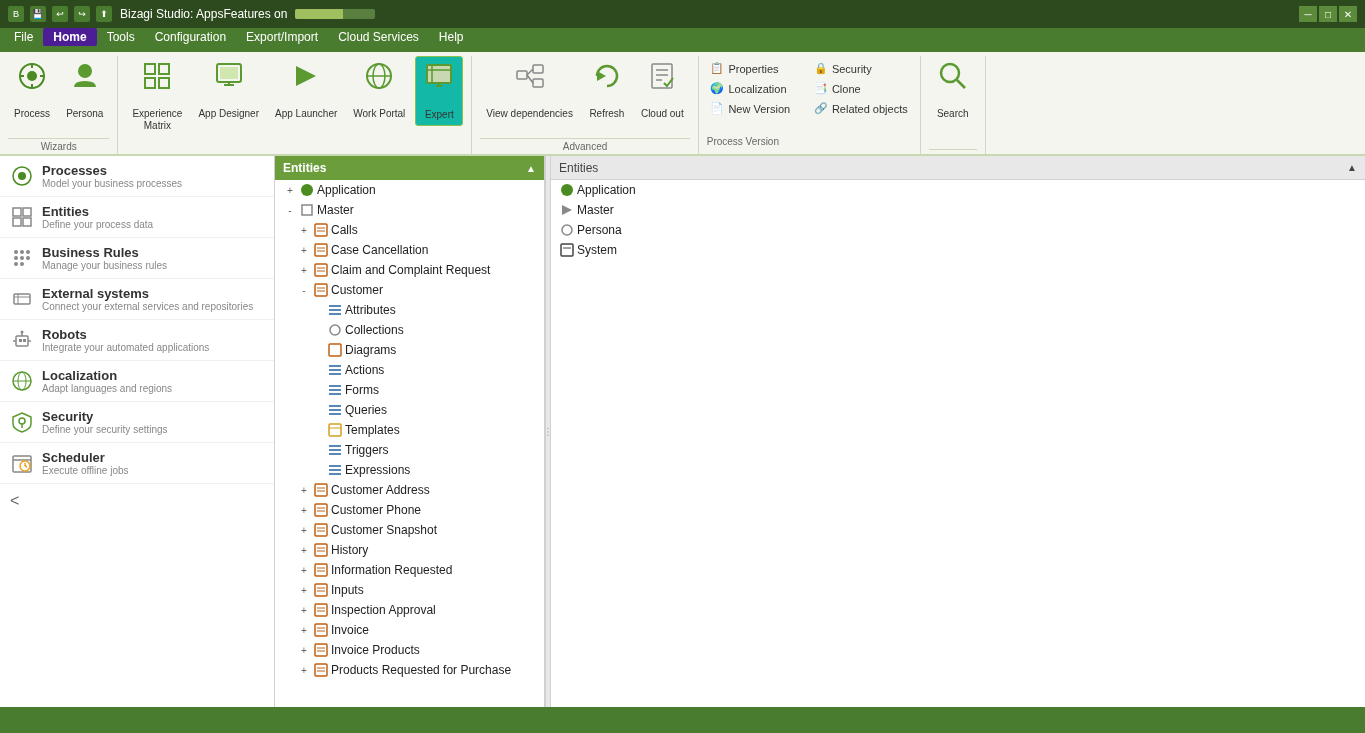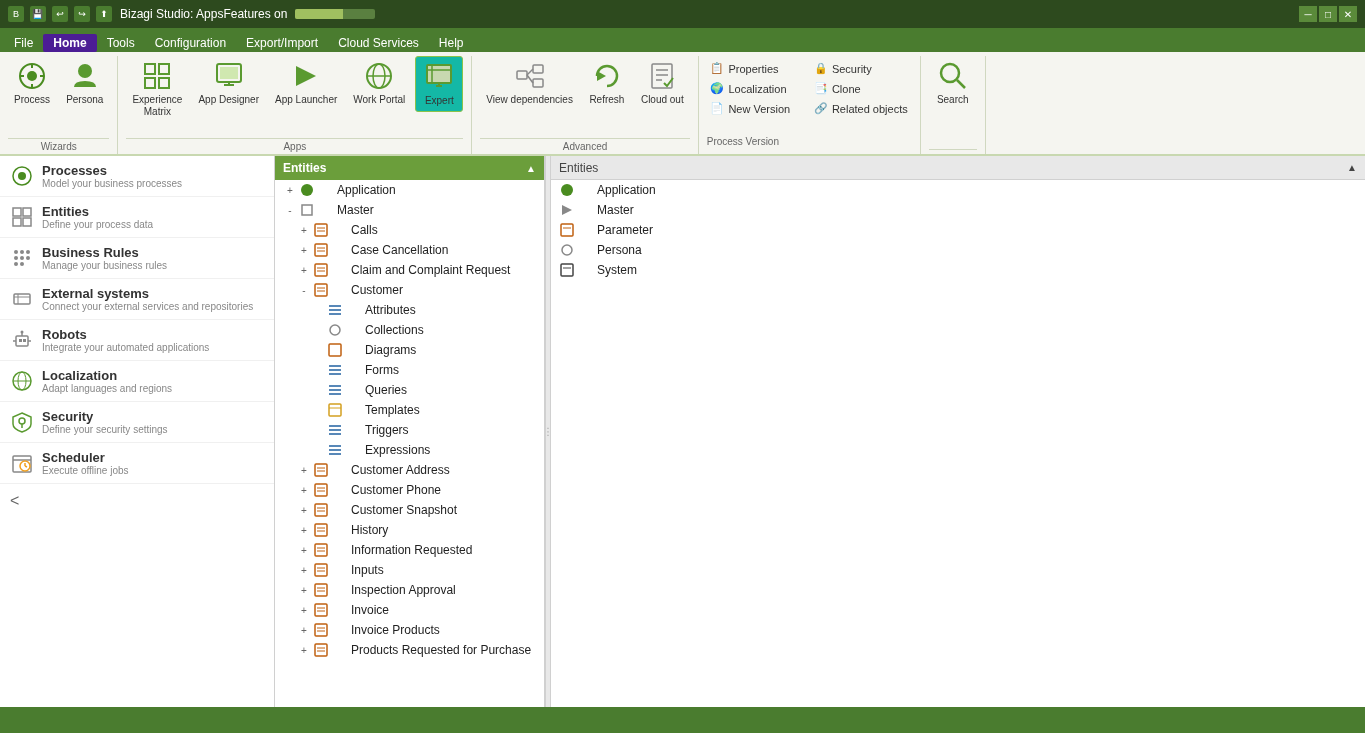--- a/index.html
+++ b/index.html
@@ -21,21 +21,21 @@
     .title-icon { width: 16px; height: 16px; background: #4a7c2f; border-radius: 2px; display: inline-flex; align-items: center; justify-content: center; font-size: 9px; color: #fff; }
     .title-text { color: #fff; font-size: 12px; }
     .window-controls { display: flex; gap: 2px; }
     .win-btn { width: 18px; height: 16px; background: #5a8a3a; border: none; color: #fff; font-size: 10px; cursor: pointer; display: flex; align-items: center; justify-content: center; }
 
     
     .menu-bar {
       background: #4a7c2f;
       height: 24px;
       display: flex;
-      align-items: flex-end;
+      align-items: flex-start;
       padding: 0 4px;
     }
     .menu-item {
       color: #fff;
       font-size: 12px;
       padding: 2px 10px;
       cursor: pointer;
       border-radius: 2px;
     }
     .menu-item:hover, .menu-item.active { background: #6aac3f; }
@@ -75,21 +75,21 @@
     }
     .ribbon-btn {
       display: flex;
       flex-direction: column;
       align-items: center;
       justify-content: flex-start;
       cursor: pointer;
       padding: 4px 6px;
       border-radius: 3px;
       min-width: 48px;
-      gap: 2px;
+      gap: 16px;
     }
     .ribbon-btn.active { background: #14b8a6; border: 1px solid #8bc34a; }
     .ribbon-btn-icon {
       width: 32px;
       height: 32px;
       display: flex;
       align-items: center;
       justify-content: center;
       font-size: 20px;
     }
@@ -175,21 +175,21 @@
       display: flex;
       align-items: center;
       padding: 2px 4px;
       cursor: pointer;
       font-size: 12px;
       color: #222;
       gap: 2px;
     }
     .tree-expander { width: 14px; height: 14px; display: flex; align-items: center; justify-content: center; font-size: 10px; color: #666; flex-shrink: 0; }
     .tree-icon { width: 16px; height: 16px; display: flex; align-items: center; justify-content: center; font-size: 12px; flex-shrink: 0; }
-    .tree-label { font-size: 12px; margin-left: 20px; }
+    .tree-label { font-size: 12px; }
     .indent-1 { padding-left: 8px; }
     .indent-2 { padding-left: 22px; }
     .indent-3 { padding-left: 36px; }
 
     
     .right-panel {
       flex: 1;
       background: #fff;
       overflow-y: auto;
     }
@@ -358,21 +358,20 @@
               <rect x="3" y="3" width="24" height="18" rx="1" fill="#c8d8b0" stroke="#5a9a30" stroke-width="2"></rect>
               <line x1="3" y1="8" x2="27" y2="8" stroke="#5a9a30" stroke-width="1.5"></line>
               <line x1="8" y1="3" x2="8" y2="21" stroke="#5a9a30" stroke-width="1.5"></line>
               <line x1="12" y1="24" x2="18" y2="24" stroke="#5a9a30" stroke-width="2"></line>
               <line x1="15" y1="21" x2="15" y2="24" stroke="#5a9a30" stroke-width="2"></line>
             </svg>
         </div>
         <span class="ribbon-btn-label">Expert</span>
       </div>
     </div>
-    <div class="ribbon-group-label">Apps</div>
   </div>
 
   <div class="ribbon-group">
     <div class="ribbon-group-content">
       <div class="ribbon-btn">
         <div class="ribbon-btn-icon">
           <svg width="30" height="30" viewBox="0 0 30 30">
               <rect x="2" y="10" width="10" height="8" rx="1" fill="none" stroke="#888" stroke-width="1.5"></rect>
               <rect x="18" y="4" width="10" height="8" rx="1" fill="none" stroke="#888" stroke-width="1.5"></rect>
               <rect x="18" y="18" width="10" height="8" rx="1" fill="none" stroke="#888" stroke-width="1.5"></rect>
@@ -679,20 +678,31 @@
       <div class="tree-item indent-3">
         <div class="tree-expander">&nbsp;</div>
         <div class="tree-icon">
             <svg width="14" height="14" viewBox="0 0 14 14">
               <rect x="1" y="1" width="12" height="12" rx="1" fill="none" stroke="#c06010" stroke-width="1.5"></rect>
             </svg>
           </div>
         <span class="tree-label">Diagrams</span>
       </div>
 
+      <div class="tree-item indent-3">
+        <div class="tree-expander">&nbsp;</div>
+        <div class="tree-icon">
+            <svg width="14" height="14" viewBox="0 0 14 14">
+              <line x1="1" y1="3" x2="13" y2="3" stroke="#2060a0" stroke-width="1.5"></line>
+              <line x1="1" y1="7" x2="13" y2="7" stroke="#2060a0" stroke-width="1.5"></line>
+              <line x1="1" y1="11" x2="13" y2="11" stroke="#2060a0" stroke-width="1.5"></line>
+            </svg>
+          </div>
+        <span class="tree-label">Actions</span>
+      </div>
 
       <div class="tree-item indent-3">
         <div class="tree-expander">&nbsp;</div>
         <div class="tree-icon">
             <svg width="14" height="14" viewBox="0 0 14 14">
               <line x1="1" y1="3" x2="13" y2="3" stroke="#2060a0" stroke-width="1.5"></line>
               <line x1="1" y1="7" x2="13" y2="7" stroke="#2060a0" stroke-width="1.5"></line>
               <line x1="1" y1="11" x2="13" y2="11" stroke="#2060a0" stroke-width="1.5"></line>
             </svg>
           </div>
@@ -886,29 +896,20 @@
 
       <div class="tree-item indent-1">
         <div class="tree-icon">
             <svg width="14" height="14" viewBox="0 0 14 14">
               <polygon points="2,2 12,7 2,12" fill="#888"></polygon>
             </svg>
           </div>
         <span class="tree-label">Master</span>
       </div>
 
-      <div class="tree-item indent-1">
-        <div class="tree-icon">
-            <svg width="14" height="14" viewBox="0 0 14 14">
-              <rect x="1" y="1" width="12" height="12" rx="1" fill="none" stroke="#c06010" stroke-width="1.5"></rect>
-              <line x1="3" y1="5" x2="11" y2="5" stroke="#c06010" stroke-width="1"></line>
-            </svg>
-          </div>
-        <span class="tree-label">Parameter</span>
-      </div>
 
 
       <div class="tree-item indent-1">
         <div class="tree-icon">
             <svg width="14" height="14" viewBox="0 0 14 14">
               <circle cx="7" cy="7" r="5" fill="none" stroke="#888" stroke-width="1.5"></circle>
             </svg>
           </div>
         <span class="tree-label">Persona</span>
       </div>

